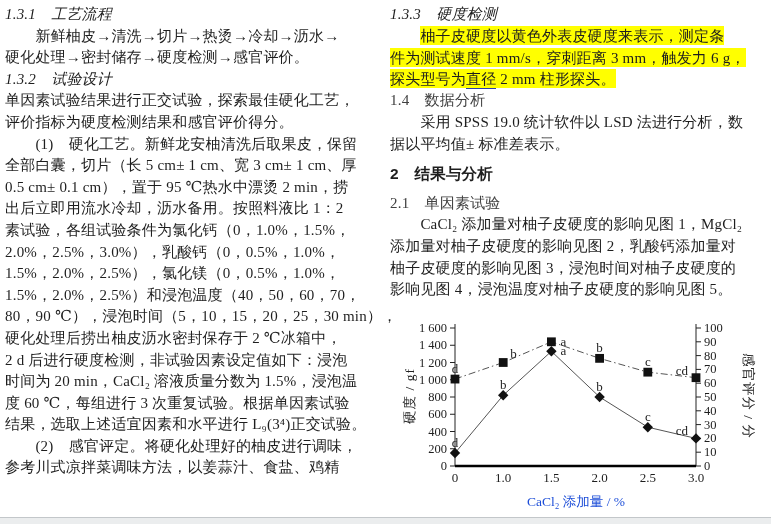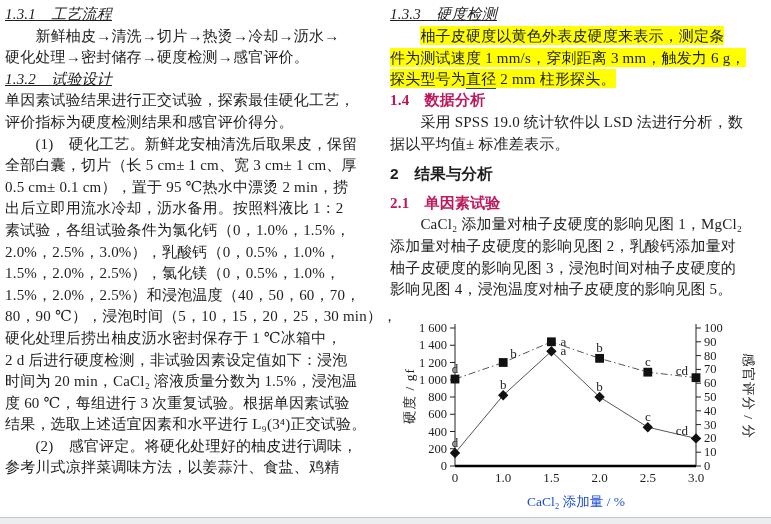--- a/index.html
+++ b/index.html
@@ -9,22 +9,22 @@
     font-family:"Liberation Serif","DejaVu Serif",serif;
     color:#1e1e1e;
   }
   .col{position:absolute;top:4px;}
   .col-left{left:5px;width:378px;}
   .col-right{left:390px;width:378px;}
   .tline{
     white-space:pre;line-height:21.6px;font-size:15px;
     letter-spacing:0.2px;
   }
-  .h-kai{font-style:italic;text-decoration:underline;}
-  .h-teal{color:#be185d;font-weight:bold;}
+  .h-kai{font-style:italic;}
+  .h-teal{color:#404040;}
   .h-bold{font-weight:bold;font-family:"Liberation Sans","DejaVu Sans",sans-serif;font-size:15.5px;}
   .hl{background:#ffff00;padding:1.5px 0;}
   .ul{border-bottom:1.6px solid #2a3faa;}
   
   .chart-wrap{position:relative;margin-left:6px;margin-top:20px;width:368px;}
   .axis-title{
     position:absolute;width:110px;text-align:center;font-size:13.5px;color:#222;
     letter-spacing:1px;
   }
   .axis-title-left{left:-41px;top:66px;transform:rotate(-90deg);}
@@ -49,21 +49,21 @@
     <div class="tline"><span>评价指标为硬度检测结果和感官评价得分。</span></div>
     <div class="tline"><span>　　(1)　硬化工艺。新鲜龙安柚清洗后取果皮，保留</span></div>
     <div class="tline"><span>全部白囊，切片（长 5 cm± 1 cm、宽 3 cm± 1 cm、厚</span></div>
     <div class="tline"><span>0.5 cm± 0.1 cm），置于 95 ℃热水中漂烫 2 min，捞</span></div>
     <div class="tline"><span>出后立即用流水冷却，沥水备用。按照料液比 1：2</span></div>
     <div class="tline"><span>素试验，各组试验条件为氯化钙（0，1.0%，1.5%，</span></div>
     <div class="tline"><span>2.0%，2.5%，3.0%），乳酸钙（0，0.5%，1.0%，</span></div>
     <div class="tline"><span>1.5%，2.0%，2.5%），氯化镁（0，0.5%，1.0%，</span></div>
     <div class="tline"><span>1.5%，2.0%，2.5%）和浸泡温度（40，50，60，70，</span></div>
     <div class="tline"><span>80，90 ℃），浸泡时间（5，10，15，20，25，30 min），</span></div>
-    <div class="tline"><span>硬化处理后捞出柚皮沥水密封保存于 1 ℃冰箱中，</span></div>
+    <div class="tline"><span>硬化处理后捞出柚皮沥水密封保存于 2 ℃冰箱中，</span></div>
     <div class="tline"><span>2 d 后进行硬度检测，非试验因素设定值如下：浸泡</span></div>
     <div class="tline"><span>时间为 20 min，CaCl₂ 溶液质量分数为 1.5%，浸泡温</span></div>
     <div class="tline"><span>度 60 ℃，每组进行 3 次重复试验。根据单因素试验</span></div>
     <div class="tline"><span>结果，选取上述适宜因素和水平进行 L₉(3⁴)正交试验。</span></div>
     <div class="tline"><span>　　(2)　感官评定。将硬化处理好的柚皮进行调味，</span></div>
     <div class="tline"><span>参考川式凉拌菜调味方法，以姜蒜汁、食盐、鸡精</span></div>
   </div>
 
 <div class="col col-right">
   <div id="col-right-lines">

